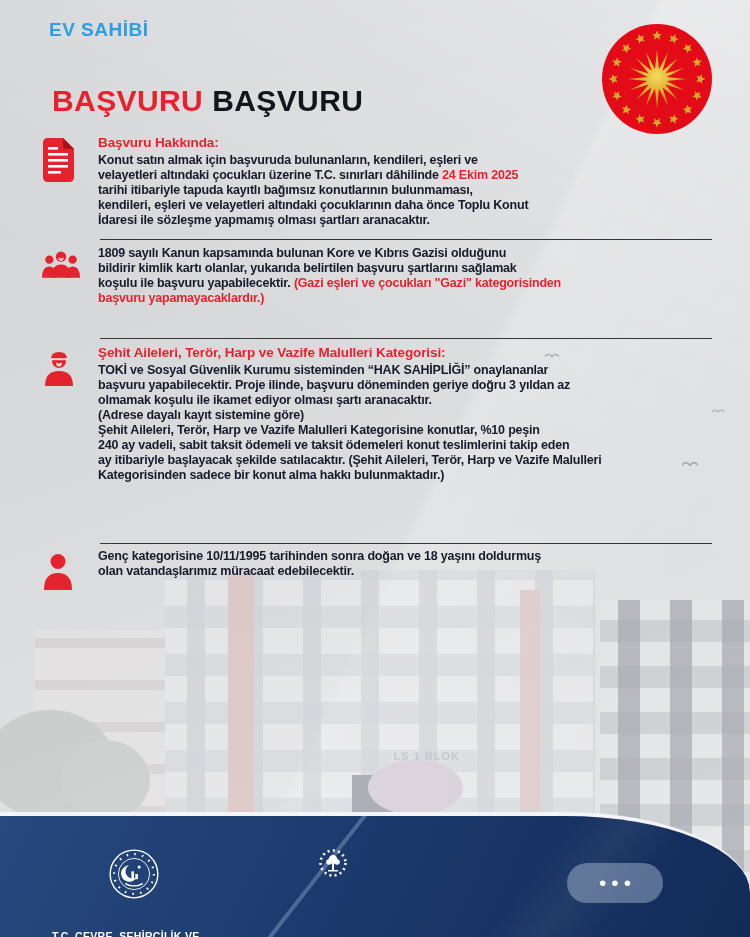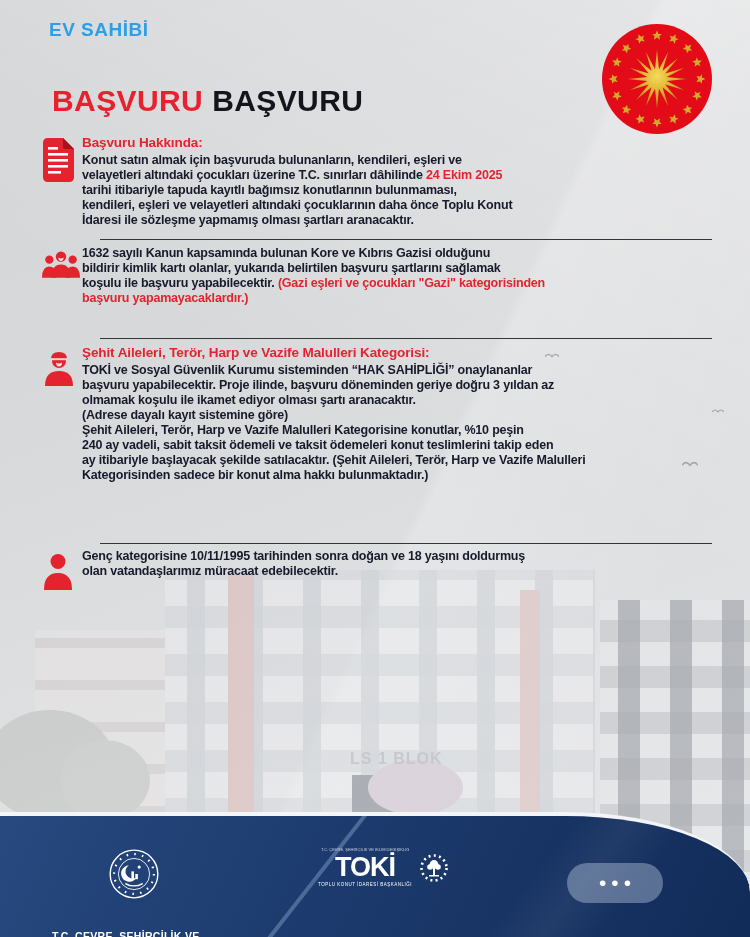--- a/index.html
+++ b/index.html
@@ -13,21 +13,21 @@
   .logo{position:absolute;left:44px;top:20px;line-height:1;}
   .logo-l1{display:block;margin-left:5px;font-size:19px;font-weight:700;letter-spacing:.5px;color:#2e9fe4;}
   .logo-l2{display:block;font-size:35px;font-weight:800;letter-spacing:-.5px;
     background:linear-gradient(90deg,#d52138 0%,#de2050 55%,#ee2e68 100%);
     -webkit-background-clip:text;background-clip:text;color:transparent;}
   .seal{position:absolute;left:602px;top:24px;width:110px;height:110px;}
   .title{position:absolute;left:52px;top:84px;font-size:30px;font-weight:800;letter-spacing:.4px;}
   .t-red{color:#e8212f;margin-right:9px;}
   .t-dark{color:#14141d;}
   
-  .section{position:absolute;left:42px;width:690px;display:flex;gap:4px;}
+  .section{position:absolute;left:42px;width:690px;display:flex;gap:20px;}
   .sec-icon{flex:0 0 36px;width:36px;padding-top:3px;}
   .sec-heading{color:#e3232e;font-size:13.5px;font-weight:700;margin:0 0 3px 0;letter-spacing:-.1px;}
   .sec-body p{margin:0 0 0 0;font-size:12.5px;font-weight:700;color:#171a2b;
     line-height:15px;letter-spacing:-.2px;white-space:pre-line;width:662px;}
   .sec-body p:first-child{margin-top:0;}
   .run-red{color:#e3232e;}
   .divider{position:absolute;left:100px;width:612px;border-top:1.5px solid #33343c;}
   
   .backdrop{position:absolute;left:0;top:430px;width:750px;height:512px;opacity:.35;pointer-events:none;}
   .bldg{position:absolute;}
@@ -39,22 +39,22 @@
                      repeating-linear-gradient(0deg,rgba(63,70,83,0) 0 24px,rgba(63,70,83,.35) 24px 46px);}
   .b-left{left:35px;top:200px;width:135px;height:312px;background:#efe9e7;
     background-image:repeating-linear-gradient(0deg,rgba(180,170,168,.6) 0 10px,rgba(180,170,168,0) 10px 42px);}
   .strip1{left:228px;top:145px;width:26px;height:367px;background:#d9a39b;}
   .strip2{left:520px;top:160px;width:20px;height:352px;background:#d9aaa2;}
   .door{left:352px;top:345px;width:76px;height:60px;background:#424b58;}
   .tree{position:absolute;border-radius:50%;}
   .tree1{left:-15px;top:280px;width:130px;height:110px;background:#a9b1aa;}
   .tree2{left:60px;top:310px;width:90px;height:80px;background:#b2b8b0;}
   .bush{left:368px;top:330px;width:95px;height:55px;background:#c9b3c6;}
-  .building-label{position:absolute;left:350px;top:320px;width:110px;text-align:left;
-    font-size:16px;font-weight:700;letter-spacing:1px;color:#8d949e;}
+  .building-label{position:absolute;left:350px;top:320px;width:110px;text-align:right;
+    font-size:11px;font-weight:700;letter-spacing:1px;color:#8d949e;}
   .bird{position:absolute;opacity:.75;}
   
   .footer{position:absolute;left:0;bottom:0;width:750px;height:125px;box-sizing:border-box;
     border-top:4px solid rgba(255,255,255,.95);border-top-right-radius:185px 80px;
     background:linear-gradient(115deg,#27497f 0%,#1c3a6d 45%,#122c59 100%);overflow:hidden;}
   .f-streak{position:absolute;left:300px;top:-30px;width:4px;height:220px;
     background:rgba(170,195,230,.35);transform:rotate(38deg);}
   .f-streak2{position:absolute;left:520px;top:-40px;width:90px;height:260px;
     background:linear-gradient(90deg,rgba(255,255,255,0),rgba(255,255,255,.05),rgba(255,255,255,0));transform:rotate(38deg);}
   .ministry{position:absolute;left:52px;top:32px;display:flex;align-items:center;gap:29px;flex-direction:column;}
@@ -166,21 +166,21 @@
         <path d="M0,32 Q0,19 8.5,19 Q17,19 17,32 Z" fill="#e3232e"></path>
         <circle cx="35.5" cy="11" r="4.8" fill="#e3232e"></circle>
         <path d="M27,32 Q27,19 35.5,19 Q44,19 44,32 Z" fill="#e3232e"></path>
         <circle cx="22" cy="7.5" r="6" fill="#e3232e"></circle>
         <path d="M11,32 Q11,16.5 22,16.5 Q33,16.5 33,32 Z" fill="#e3232e"></path>
         <path d="M19,8.5 q3,2.4 6,0 q0,4 -3,4 q-3,0 -3,-4 Z" fill="#fff" opacity=".85"></path>
       </svg>
     </div>
     <div class="sec-text">
       <div class="sec-body">
-          <p><span>1632 sayılı Kanun kapsamında bulunan Kore ve Kıbrıs Gazisi olduğunu
+          <p><span>1809 sayılı Kanun kapsamında bulunan Kore ve Kıbrıs Gazisi olduğunu
 bildirir kimlik kartı olanlar, yukarıda belirtilen başvuru şartlarını sağlamak
 koşulu ile başvuru yapabilecektir. </span><span class="run-red">(Gazi eşleri ve çocukları "Gazi" kategorisinden
 başvuru yapamayacaklardır.)</span></p>
         </div>
     </div>
   </div>
   <div class="divider" style="top:338px"></div>
 
   <div class="section" style="top:345px">
     <div class="sec-icon">
@@ -238,25 +238,20 @@
         <rect x="31.5" y="30" width="3" height="6" fill="#fff"></rect>
         <path d="M20,40 q10,6 20,0 l0,2 q-10,5 -20,0 Z" fill="#fff"></path>
       </svg>
       <div class="ministry-name">
         <div>T.C. ÇEVRE, ŞEHİRCİLİK VE</div>
         <div>İKLİM DEĞİŞİKLİĞİ BAKANLIĞI</div>
       </div>
     </div>
 
     <div class="toki">
-      <div class="toki-text">
-        <span class="toki-top">T.C. ÇEVRE, ŞEHİRCİLİK VE İKLİM DEĞİŞİKLİĞİ BAKANLIĞI</span>
-        <span class="toki-name">TOKİ</span>
-        <span class="toki-sub">TOPLU KONUT İDARESİ BAŞKANLIĞI</span>
-      </div>
       <svg width="30" height="30" viewBox="0 0 30 30">
         <circle cx="15" cy="15" r="12.5" fill="none" stroke="#fff" stroke-width="2.6" stroke-dasharray="2 3.3"></circle>
         <circle cx="15" cy="11.5" r="4.4" fill="#fff"></circle>
         <circle cx="11" cy="14" r="2.8" fill="#fff"></circle>
         <circle cx="19" cy="14" r="2.8" fill="#fff"></circle>
         <rect x="14" y="13" width="2" height="9" fill="#fff"></rect>
         <path d="M10,22 h10 v1.6 h-10 Z" fill="#fff"></path>
       </svg>
     </div>
 

